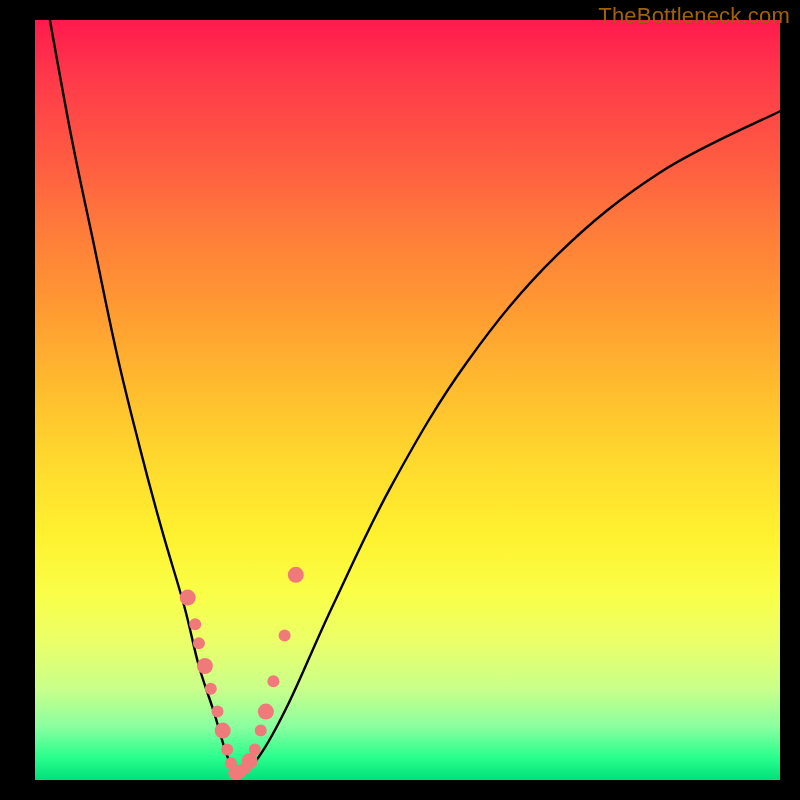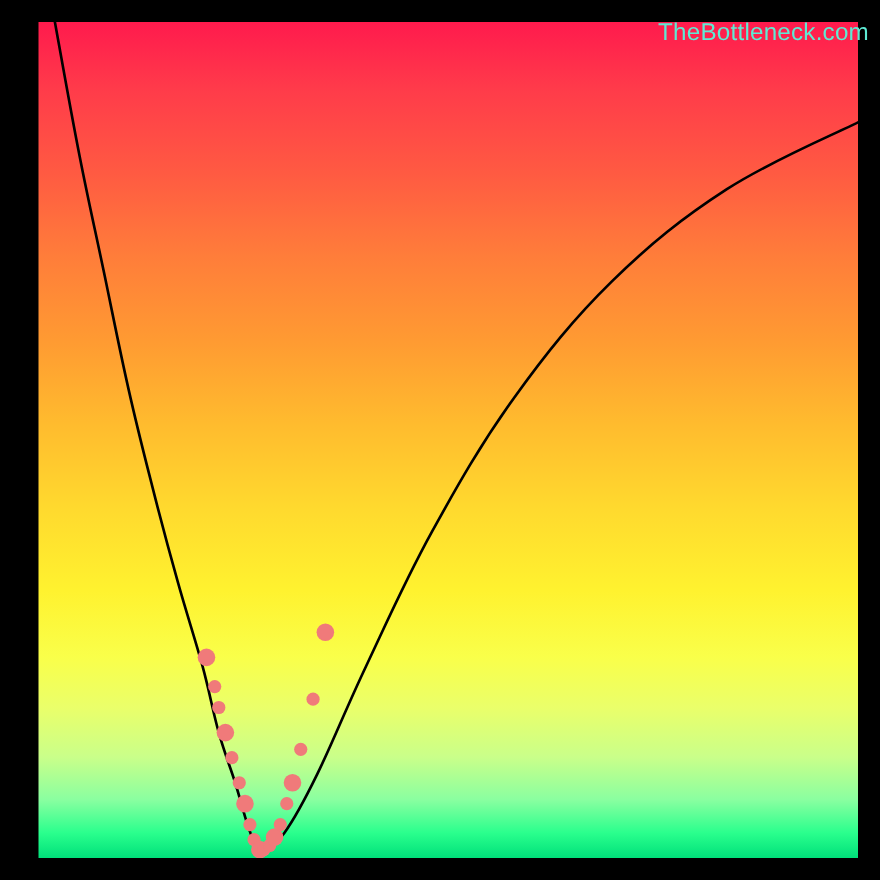--- a/index.html
+++ b/index.html
@@ -41,23 +41,23 @@
       #00e07a 100%
     );
   }
   svg.curve {
     position: absolute;
     left: 0; top: 0;
     width: 745px; height: 760px;
   }
   .watermark {
     position: absolute;
-    top: 16px;
+    top: 3px;
     right: 10px;
-    color: #5eead4;
+    color: #a16207;
     font-size: 22px;
     font-weight: 500;
     letter-spacing: 0.2px;
     user-select: none;
   }
 </style>
 </head>
 <body>
 
 <div class="frame">

